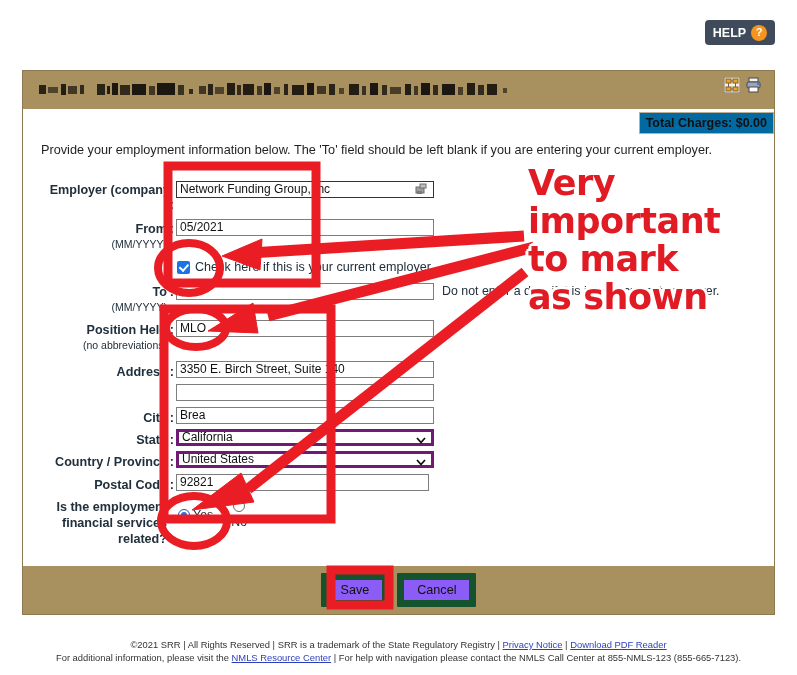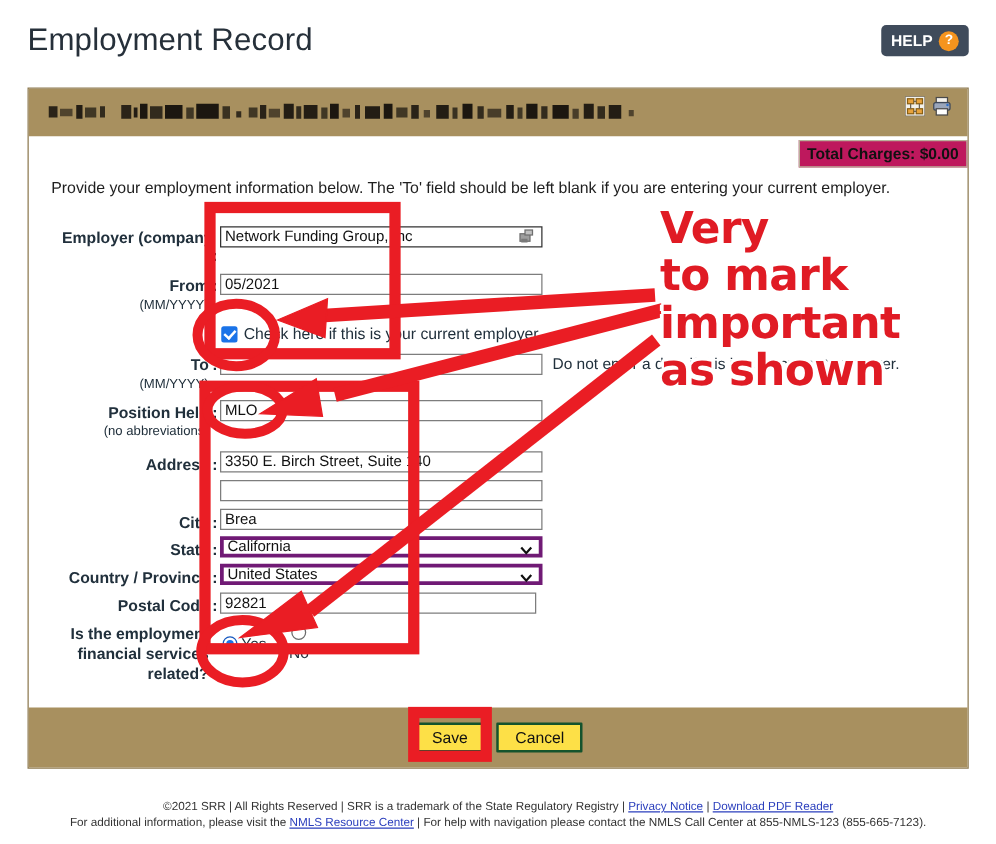--- a/index.html
+++ b/index.html
@@ -53,21 +53,21 @@
   .head-icons {
     position:absolute; right:12px; top:6px;
     display:flex; gap:6px; align-items:center;
   }
   .icon-sitemap, .icon-print { width:16px; height:16px; display:block; cursor:pointer;}
 
   .charges-wrap {
     position:absolute; right:23px; top:112px;
     height:22px;
     border:1px solid #b9b09a;
-    background:#be185d;
+    background:#0369a1;
     display:flex; align-items:center; padding:0 6px;
     font-size:12.5px; font-weight:bold; color:#111;
   }
 
   .intro {
     position:absolute; left:41px; top:143px;
     font-size:12.7px; color:#1f1f1f;
   }
 
   
@@ -126,21 +126,21 @@
   }
   .radio-item{ display:flex; align-items:center; gap:3px; }
 
   
   .footstrip {
     position:absolute; left:23px; top:566px; width:751px; height:48px;
     background:#a8905f;
     display:flex; align-items:center; justify-content:center; gap:8px;
   }
   .btn {
-    background:#fde047; border:2px solid #14532d;
+    background:#8b5cf6; border:7px solid #14532d;
     font-size:12.6px; padding:3px 13px; color:#111; cursor:pointer;
     font-family:"Liberation Sans", sans-serif;
     border-radius:1px;
   }
 
   .legal {
     position:absolute; left:0; top:638px; width:797px;
     text-align:center; font-size:9.4px; color:#333; line-height:13px;
   }
   .legal a { color:#2b3fbd; text-decoration:underline; }
@@ -155,21 +155,20 @@
     text-shadow: 2px 2px 0 #fff, -2px 2px 0 #fff, 2px -2px 0 #fff,
                  -2px -2px 0 #fff, 0 3px 0 #fff, 3px 0 0 #fff,
                  0 -3px 0 #fff, -3px 0 0 #fff;
   }
   .anno-text div { white-space:nowrap; }
 </style>
 </head>
 <body>
 
 <div class="topbar">
-  <div class="page-title">Employment Record</div>
   <div class="help-btn">
     <span>HELP</span>
     <span class="help-q">?</span>
   </div>
 </div>
 
 <div class="panel-border"></div>
 
 <div class="panel-head">
   <svg class="redacted" viewBox="0 0 490 20" preserveAspectRatio="none">
@@ -363,16 +362,16 @@
   </g>
 
   <g fill="#ea1d24" stroke="#ea1d24">
     <path d="M525 272 L248 489" stroke-width="11" fill="none"></path>
     <path d="M192 510 L241 473 L254 502 Z"></path>
   </g>
 </svg>
 
 <div class="anno-text">
   <div>Very</div>
+  <div>important</div>
   <div>to mark</div>
-  <div>important</div>
   <div>as shown</div>
 </div>
 
 </body></html>

